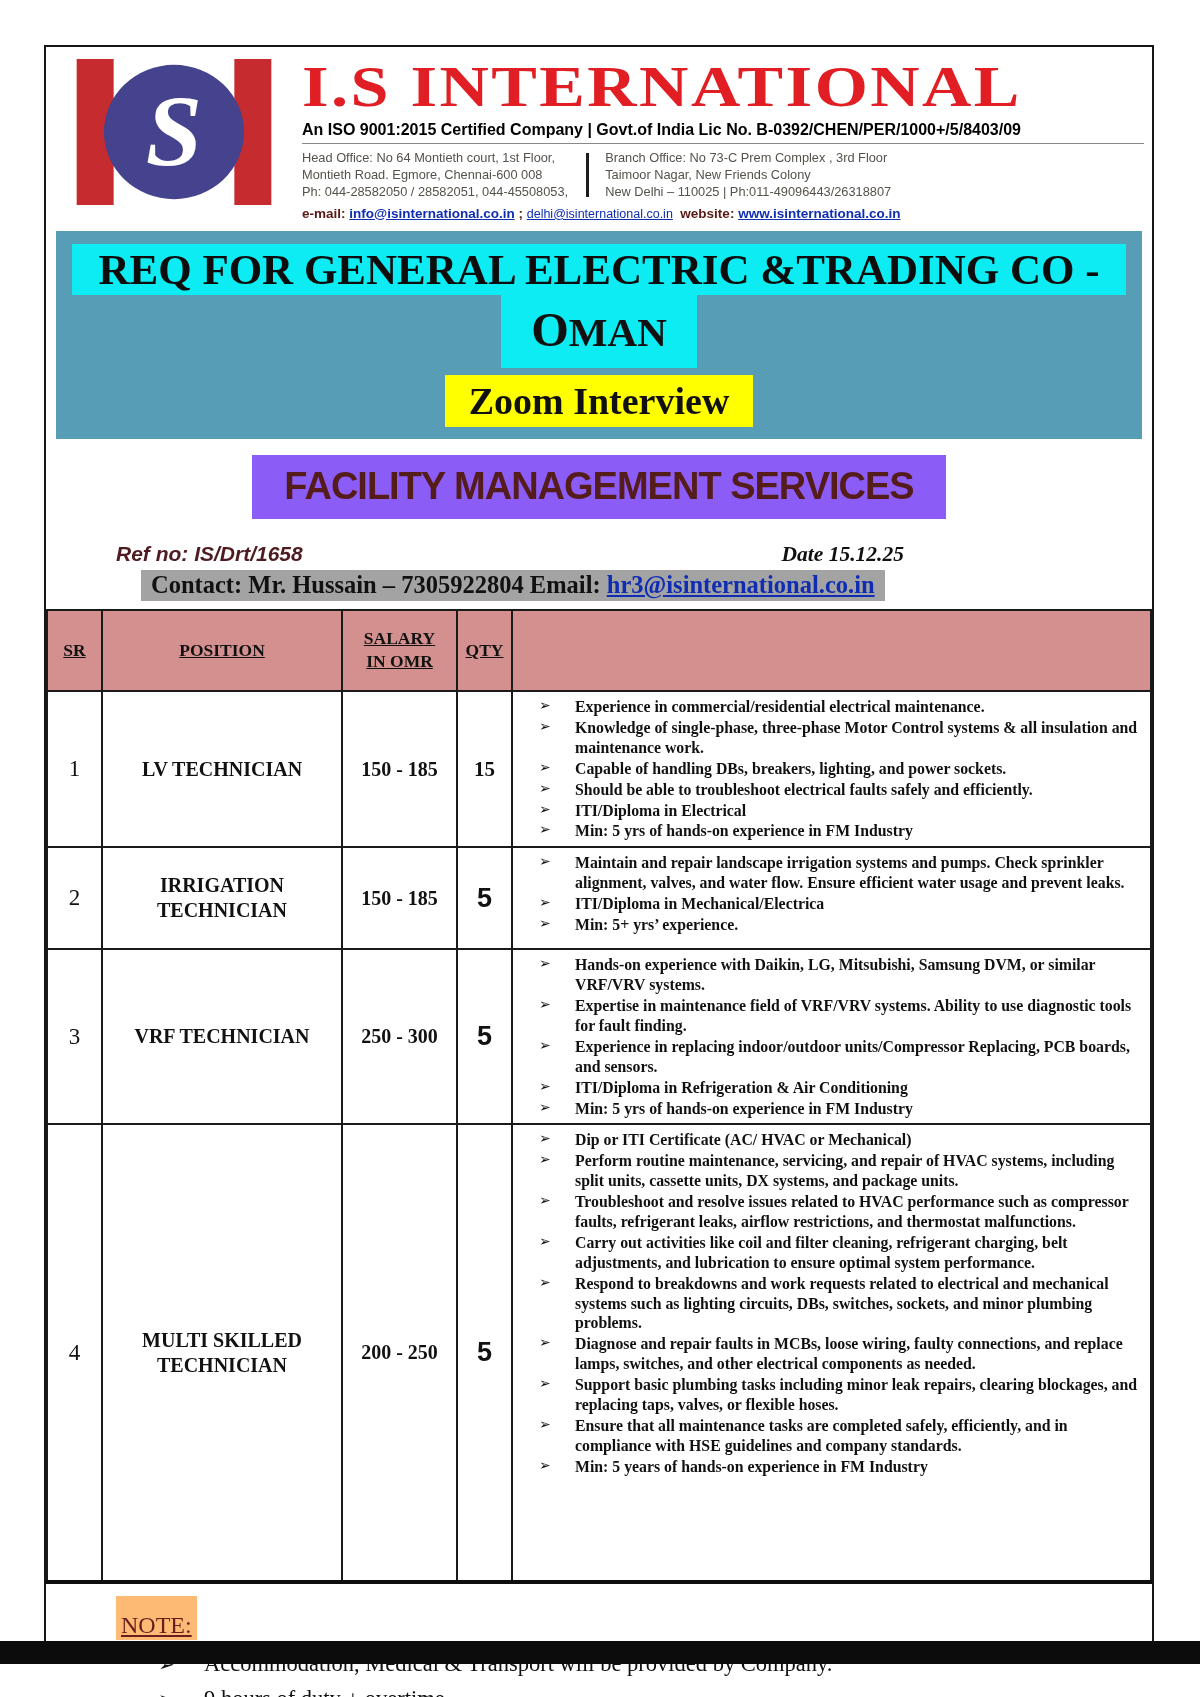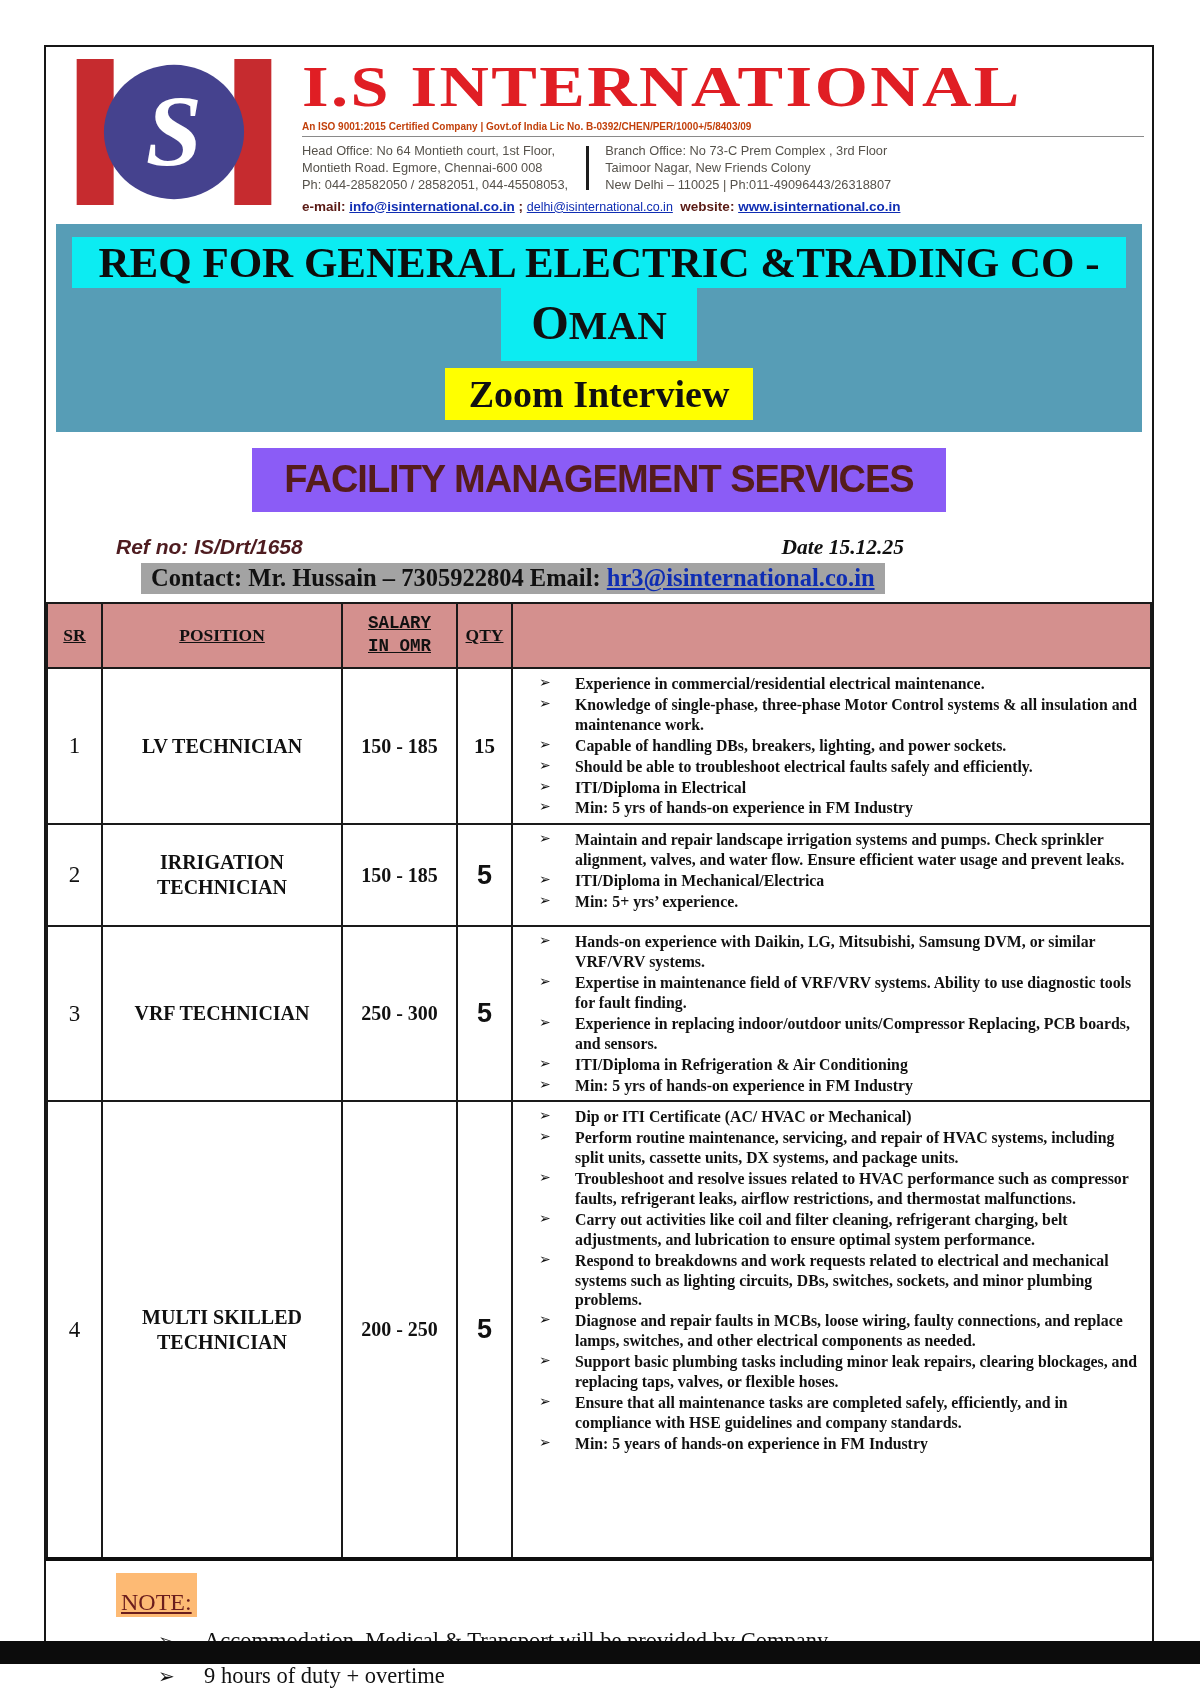--- a/index.html
+++ b/index.html
@@ -20,21 +20,21 @@
   .company-name{
     font-size:56px;font-weight:bold;color:#e01e24;line-height:1.02;letter-spacing:2px;
     white-space:nowrap;transform:scaleX(1.22);transform-origin:left center;
   }
   .tagline{
     display:inline-block;font-size:33px;font-weight:bold;color:#17175e;letter-spacing:1px;
     border-bottom:4px solid #17175e;padding-bottom:1px;line-height:1.05;white-space:nowrap;
     transform:scaleX(1.28);transform-origin:left center;margin-top:2px;
   }
   .iso-line{
-    font-family:"Liberation Sans",sans-serif;font-size:10px;font-weight:bold;color:#c2410c;
+    font-family:"Liberation Sans",sans-serif;font-size:16px;font-weight:bold;color:#000000;
     padding:5px 0 4px;border-bottom:1px solid #8a8a8a;white-space:nowrap;
   }
   .offices{display:flex;padding-top:5px;font-family:"Liberation Sans",sans-serif;
     font-size:12.8px;color:#56524b;line-height:1.34;}
   .office{white-space:nowrap;}
   .office-divider{width:3px;background:#1c1c1c;height:44px;margin:4px 16px 0 18px;flex:0 0 auto;}
   .email-line{font-family:"Liberation Sans",sans-serif;font-size:13.5px;font-weight:bold;
     color:#5a1a14;padding-top:5px;white-space:nowrap;}
   .link{color:#0f2db3;text-decoration:underline;cursor:pointer;}
   .link-sm{font-weight:normal;font-size:12.5px;}
@@ -61,21 +61,21 @@
   .contact-row{padding-left:95px;margin-top:3px;}
   .contact-hl{display:inline-block;background:#a3a3a3;font-size:24.5px;font-weight:bold;padding:1px 10px 2px;}
   .contact-email{color:#0f2db3;text-decoration:underline;font-weight:bold;cursor:pointer;}
 
   
   table.jobs{width:100%;border-collapse:collapse;margin-top:8px;table-layout:fixed;}
   table.jobs th,table.jobs td{border:2px solid #1a1a1a;box-sizing:border-box;}
   table.jobs thead th{background:#d4908e;font-size:17.5px;font-weight:bold;
     text-decoration:underline;padding:4px 2px;}
   col.c-sr{width:55px;}col.c-pos{width:240px;}col.c-sal{width:115px;}col.c-qty{width:55px;}
-  .salary-head{display:block;width:72px;margin:4px auto;line-height:1.35;font-family:Liberation Mono, monospace;}
+  .salary-head{display:block;width:72px;margin:12px auto;line-height:1.35;}
   td.sr{font-size:23px;text-align:center;}
   td.pos{font-weight:bold;font-size:20px;text-align:center;padding:0 8px;line-height:1.25;}
   td.sal{font-weight:bold;font-size:20px;text-align:center;}
   td.qty{font-weight:bold;font-size:21px;text-align:center;}
   tbody tr:nth-child(n+2) td.qty{font-family:"Liberation Sans",sans-serif;font-size:27px;}
   td.desc{vertical-align:top;padding:5px 4px 4px 0;}
   tbody tr:nth-child(1){height:152px;}
   tbody tr:nth-child(2){height:102px;}
   tbody tr:nth-child(3){height:150px;}
   tbody tr:nth-child(4){height:458px;}

